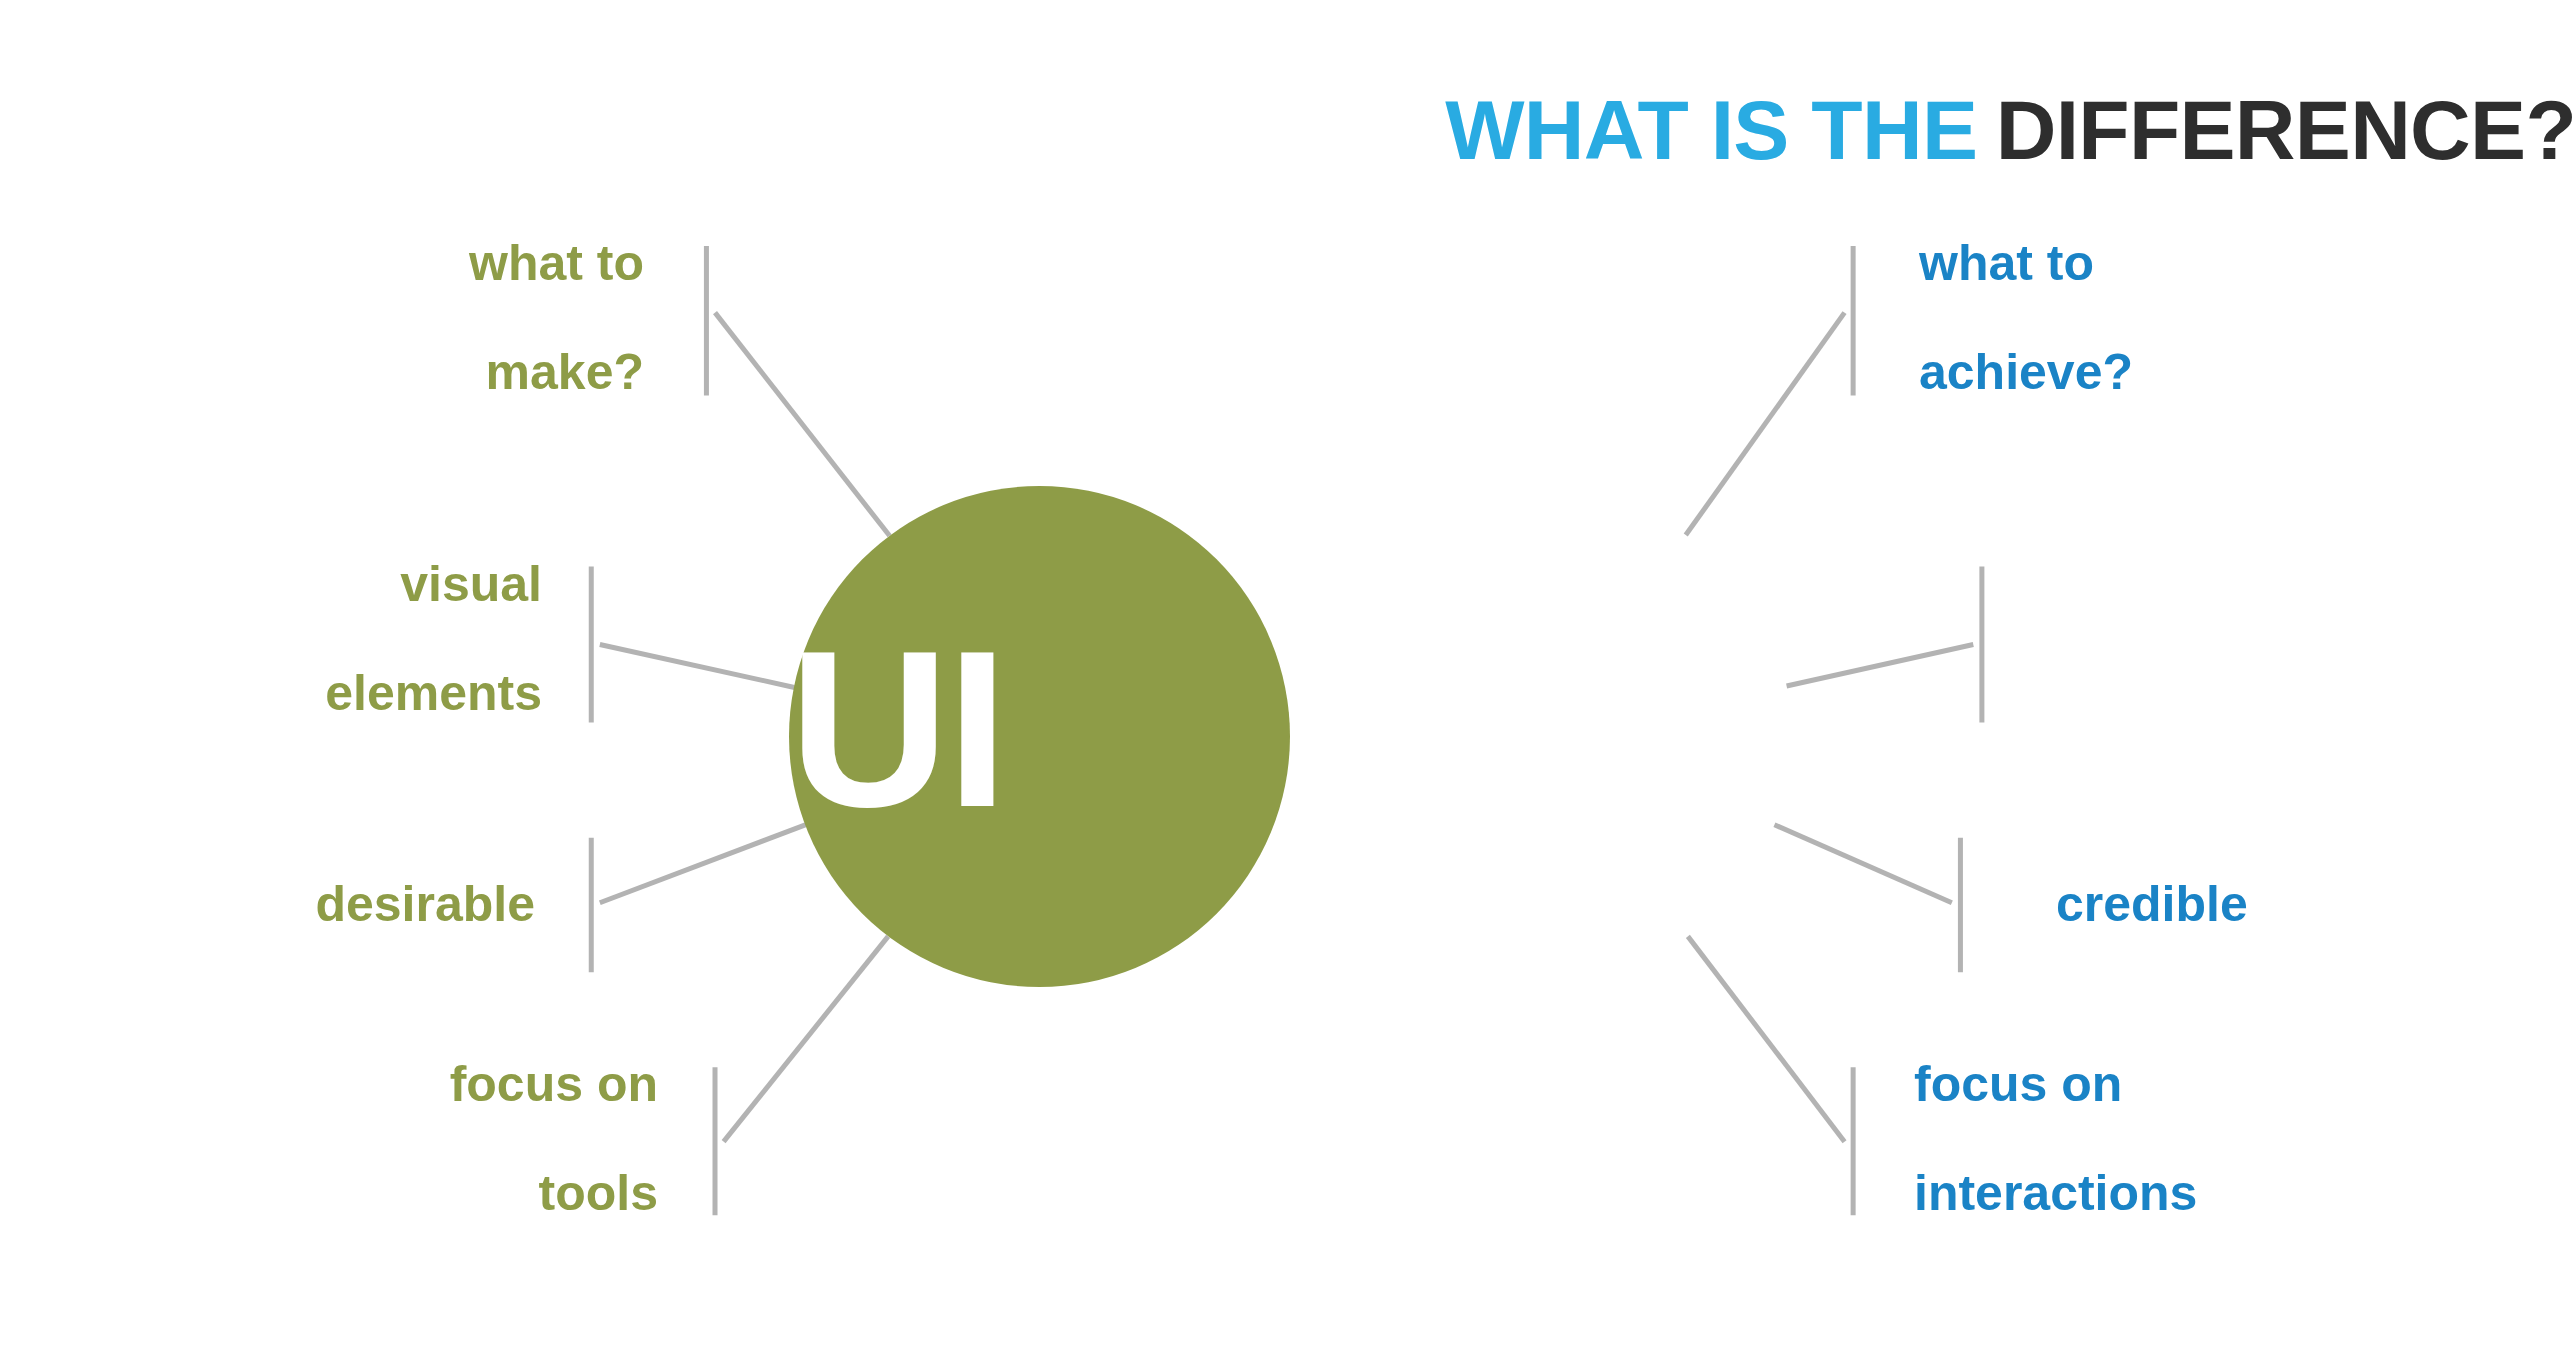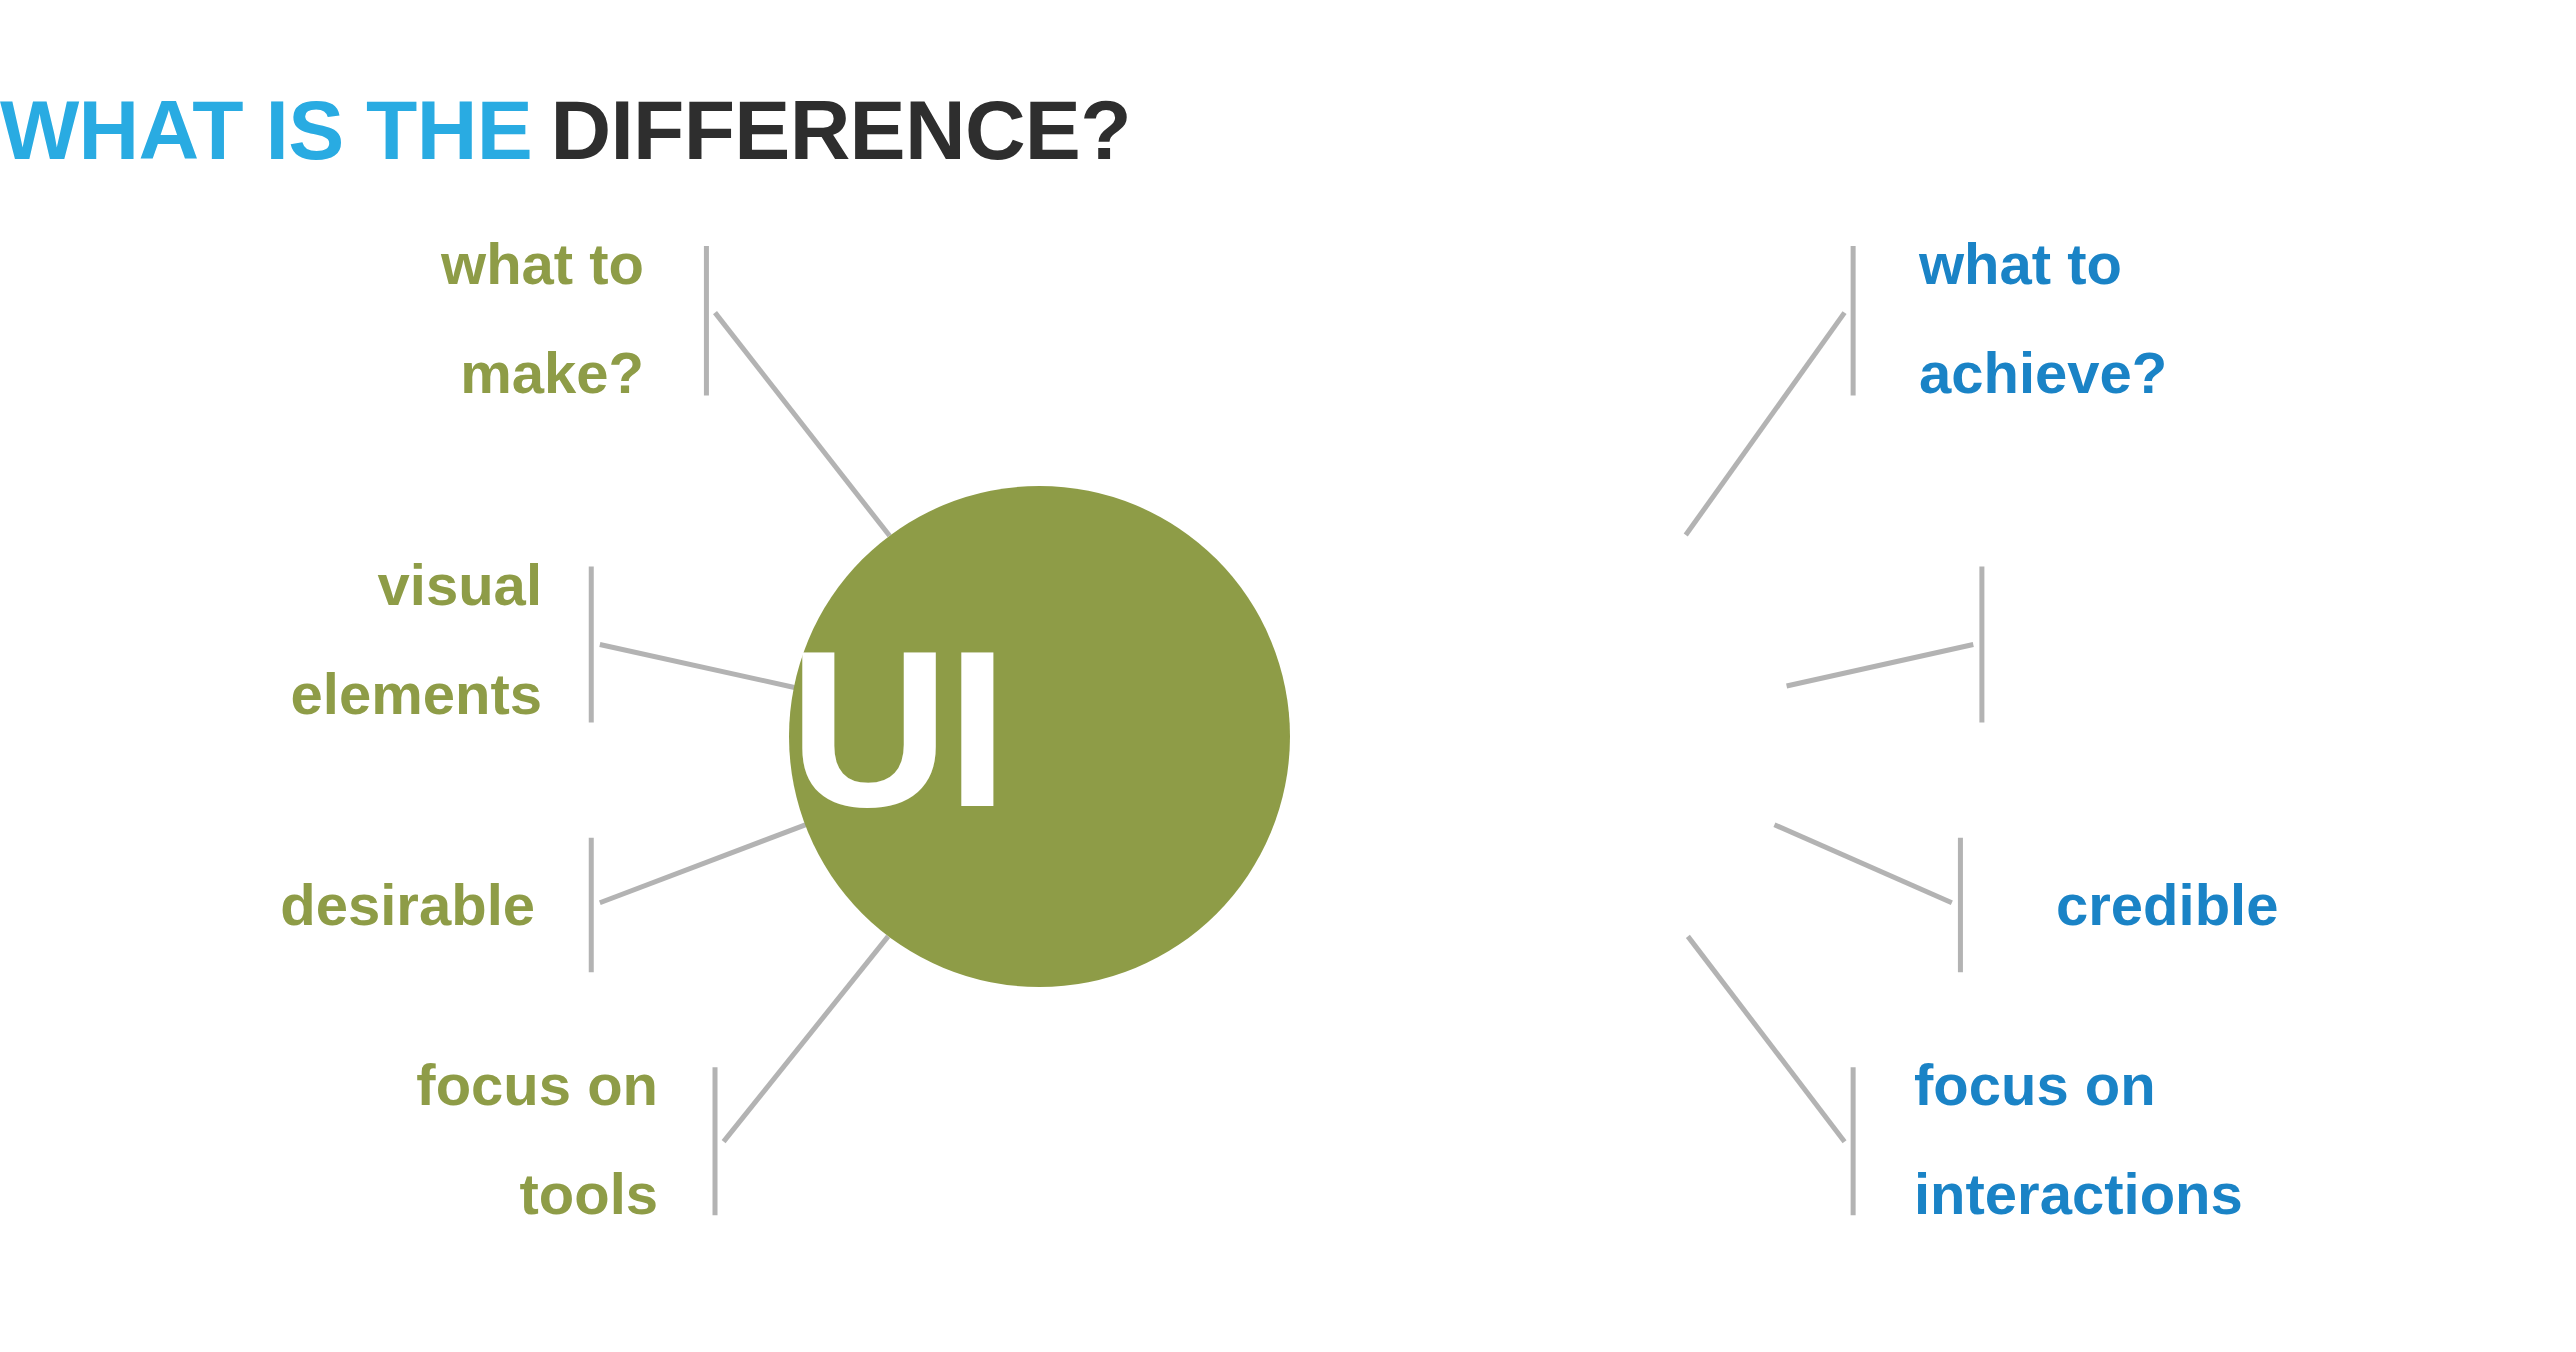--- a/index.html
+++ b/index.html
@@ -20,25 +20,26 @@
     width: 2576px;
     height: 1352px;
     background: var(--bg);
     overflow: hidden;
   }
   .title {
     position: absolute;
     top: 82px;
     left: 0;
     width: 100%;
-    text-align: left;
+    text-align: right;
     font-size: 84px;
     font-weight: bold;
     letter-spacing: -0.7px;
     white-space: nowrap;
+    padding-left: 40px;
   }
   .title .t1 { color: var(--blue_bright); margin-right: 0.22em; }
   .title .t2 { color: var(--dark); }
 
   svg.lines {
     position: absolute;
     top: 0; left: 0;
     width: 2576px; height: 1352px;
   }
   svg.lines line {
@@ -69,21 +70,21 @@
   }
   .circle.ux {
     left: 1297px; top: 489px;
     width: 494px; height: 494px;
     background: var(--blue);
   }
 
   .lbl {
     position: absolute;
     font-weight: bold;
-    font-size: 58px;
+    font-size: 50px;
     line-height: 109px;
     white-space: pre-line;
   }
   .lbl.left  { color: var(--olive); text-align: right; }
   .lbl.right { color: var(--blue);  text-align: left; }
 </style>
 </head>
 <body>
 
 <div class="canvas">

